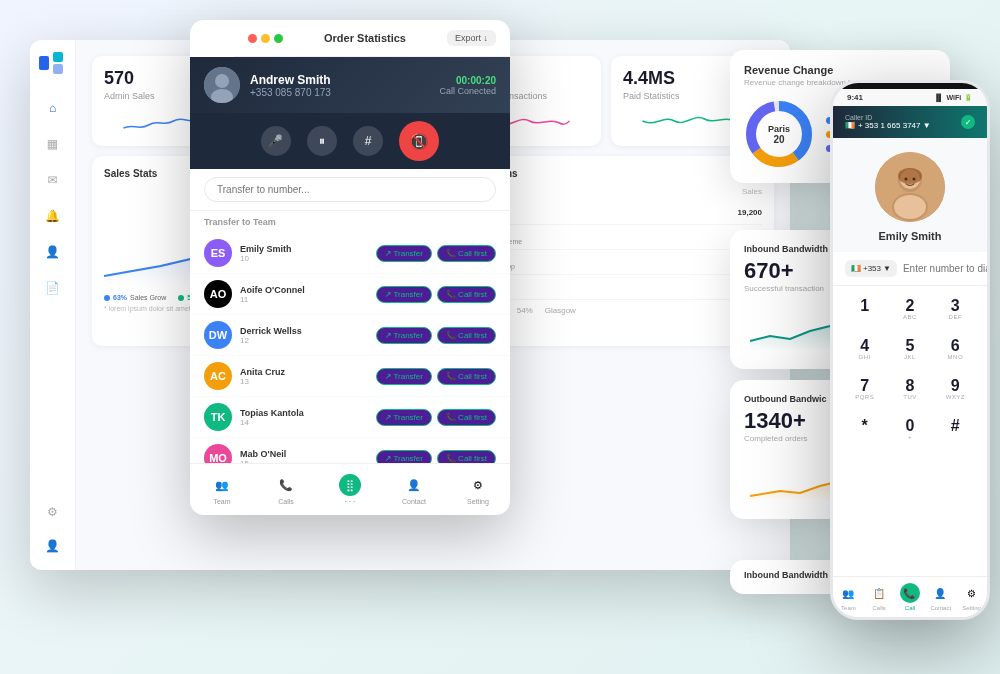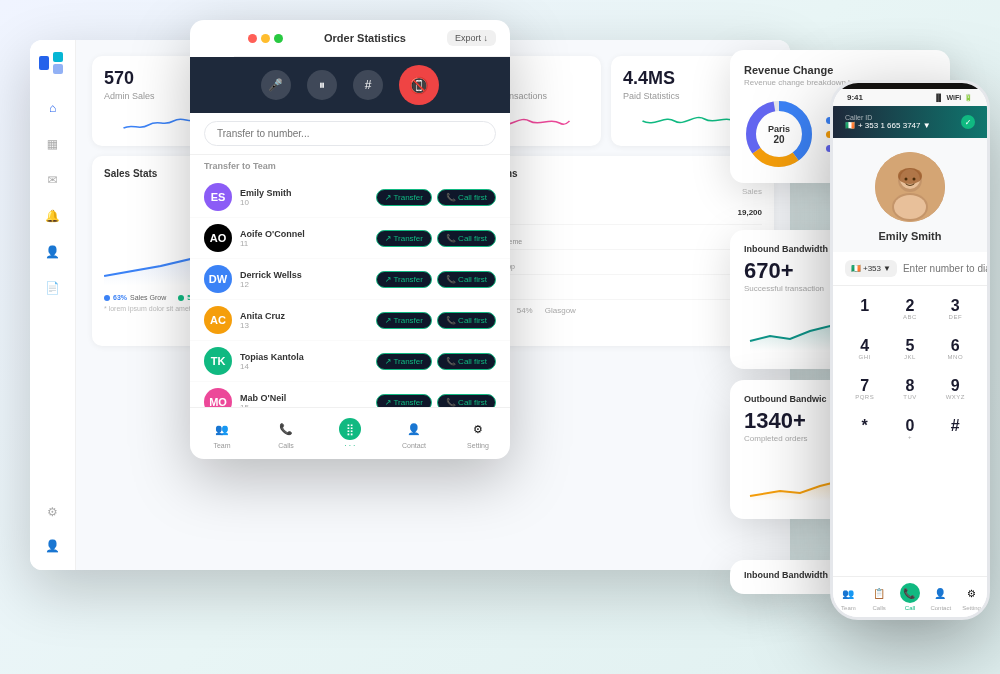--- a/index.html
+++ b/index.html
@@ -380,21 +380,21 @@
     }
     .member-num {
       font-size: 8px;
       color: #aaa;
     }
     .member-actions {
       display: flex;
       gap: 5px;
     }
     .action-btn {
-      background: #0f172a;
+      background: #4c1d95;
       border: 1px solid #10b981;
       border-radius: 12px;
       padding: 3px 8px;
       font-size: 8px;
       color: #10b981;
       cursor: pointer;
       display: flex;
       align-items: center;
       gap: 2px;
     }
@@ -911,20 +911,38 @@
   <div class="popup-header">
     <div class="popup-dots">
       <div class="dot-red"></div>
       <div class="dot-yellow"></div>
       <div class="dot-green"></div>
     </div>
     <span class="popup-title">Order Statistics</span>
     <button class="export-btn">Export ↓</button>
   </div>
 
+  <div class="caller-banner">
+    <div class="caller-avatar">
+
+      <svg width="36" height="36" viewBox="0 0 36 36">
+        <circle cx="18" cy="18" r="18" fill="#64748b"></circle>
+        <circle cx="18" cy="14" r="7" fill="#94a3b8"></circle>
+        <ellipse cx="18" cy="30" rx="11" ry="8" fill="#94a3b8"></ellipse>
+      </svg>
+    </div>
+    <div class="caller-info">
+      <div class="caller-name">Andrew Smith</div>
+      <div class="caller-number">+353 085 870 173</div>
+    </div>
+    <div class="caller-status">
+      <div class="call-time">00:00:20</div>
+      <div class="call-connected">Call Conected</div>
+    </div>
+  </div>
 
   <div class="call-controls">
     <div class="ctrl-btn ctrl-mic">🎤</div>
     <div class="ctrl-btn ctrl-pause">⏸</div>
     <div class="ctrl-btn ctrl-hash">#</div>
     <div class="ctrl-btn ctrl-end">📵</div>
   </div>
 
   <div class="transfer-input">
     <input type="text" placeholder="Transfer to number..." style="width: 100%; border: 1px solid rgb(229, 231, 235); border-radius: 20px; padding: 6px 12px; font-size: 10px; color: rgb(153, 153, 153); outline: none;">

